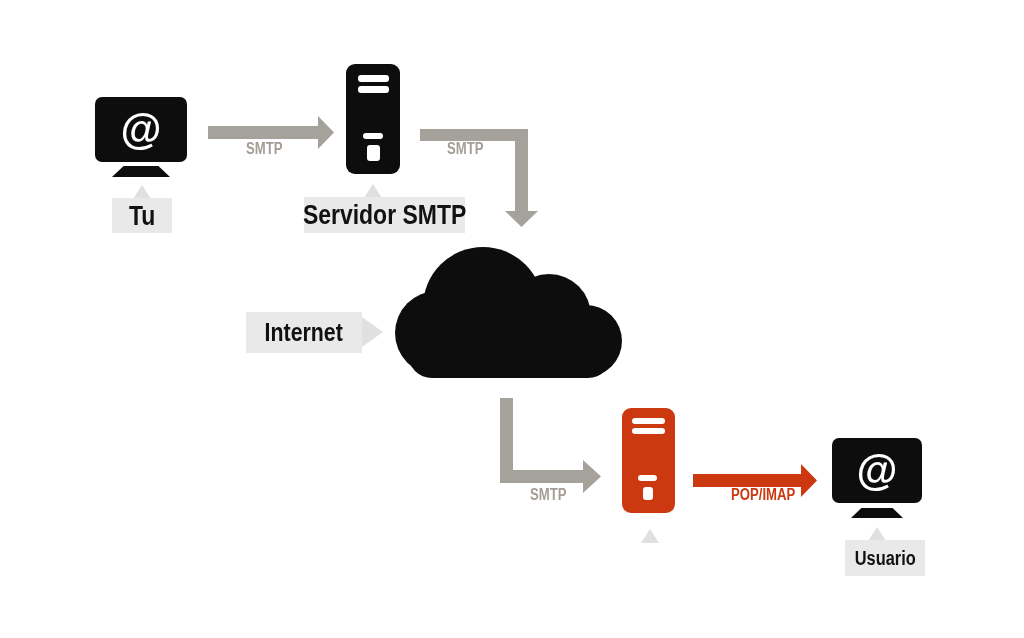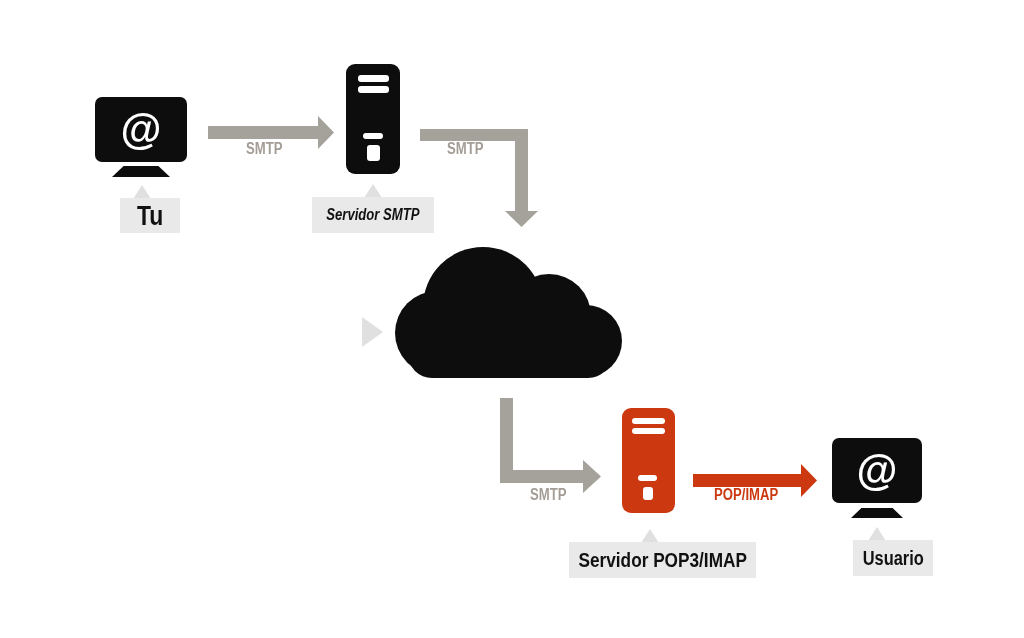--- a/index.html
+++ b/index.html
@@ -16,21 +16,21 @@
     position:relative;width:1024px;height:638px;background:var(--background);
     overflow:hidden;font-family:"Liberation Sans",sans-serif;
   }
   .layer{position:absolute;left:0;top:0;width:1024px;height:638px;}
 
   
   .cond{display:inline-block;transform:scaleX(0.82);transform-origin:50% 50%;white-space:nowrap;}
 
   
   .nlabel{position:absolute;background:var(--label-bg);color:#111;
-          display:flex;align-items:center;justify-content:center;font-weight:700;margin-left:8px;}
+          display:flex;align-items:center;justify-content:center;font-weight:700;}
   .pointer-up{position:absolute;width:0;height:0;
           border-left:9px solid transparent;border-right:9px solid transparent;
           border-bottom:14px solid var(--label-pointer);}
   .pointer-right{position:absolute;width:0;height:0;
           border-top:15px solid transparent;border-bottom:15px solid transparent;
           border-left:21px solid var(--label-pointer);}
 
   
   .monitor{position:absolute;display:flex;flex-direction:column;align-items:center;}
   .screen{background:var(--black);border-radius:7px;width:100%;
@@ -39,21 +39,21 @@
   .stand{background:var(--black);clip-path:polygon(20% 0,80% 0,100% 100%,0 100%);}
 
   
   .server{position:absolute;border-radius:9px;background:var(--black);}
   .server.red{background:var(--accent-red);}
   .server .bar{position:absolute;background:#ffffff;border-radius:3px;}
 
   
   .elabel{position:absolute;font-weight:700;font-size:16px;
           color:var(--gray-label-text);text-align:center;margin-top:38px;}
-  .elabel.red{color:var(--accent-red);}
+  .elabel.red{color:var(--accent-red);text-align:right;}
 </style>
 </head>
 <body>
 
 <div class="canvas">
 
   <svg class="layer" viewBox="0 0 1024 638">
 
     <polygon fill="var(--gray-arrow)" points="208,126 318,126 318,116 334,132.5 318,149 318,139 208,139"></polygon>
 
@@ -99,30 +99,30 @@
     </div>
     <div class="stand" style="width:52px;height:10px;margin-top:5px;"></div>
   </div>
 
   <div class="pointer-up" style="left:133px;top:185px;"></div>
   <div class="nlabel" style="left:112px;top:198px;width:60px;height:35px;font-size:28px;">
     <span class="cond">Tu</span>
   </div>
 
   <div class="pointer-up" style="left:364px;top:184px;"></div>
-  <div class="nlabel" style="left:304px;top:197px;width:122px;height:36px;font-size:16px;font-style:italic;">
+  <div class="nlabel" style="left:304px;top:197px;width:161px;height:36px;font-size:28px;">
     <span class="cond">Servidor SMTP</span>
   </div>
 
   <div class="pointer-right" style="left:362px;top:317px;"></div>
+  <div class="nlabel" style="left:246px;top:312px;width:116px;height:41px;font-size:26px;font-weight:700;">
+    <span class="cond">Internet</span>
+  </div>
 
   <div class="pointer-up" style="left:641px;top:529px;"></div>
-  <div class="nlabel" style="left:561px;top:542px;width:187px;height:36px;font-size:21px;">
-    <span class="cond">Servidor POP3/IMAP</span>
-  </div>
 
   <div class="pointer-up" style="left:868px;top:527px;"></div>
   <div class="nlabel" style="left:845px;top:540px;width:80px;height:36px;font-size:20px;">
     <span class="cond">Usuario</span>
   </div>
 
   <div class="elabel" style="left:208px;top:102px;width:112px;">
     <span class="cond">SMTP</span>
   </div>
   <div class="elabel" style="left:413px;top:102px;width:104px;">

